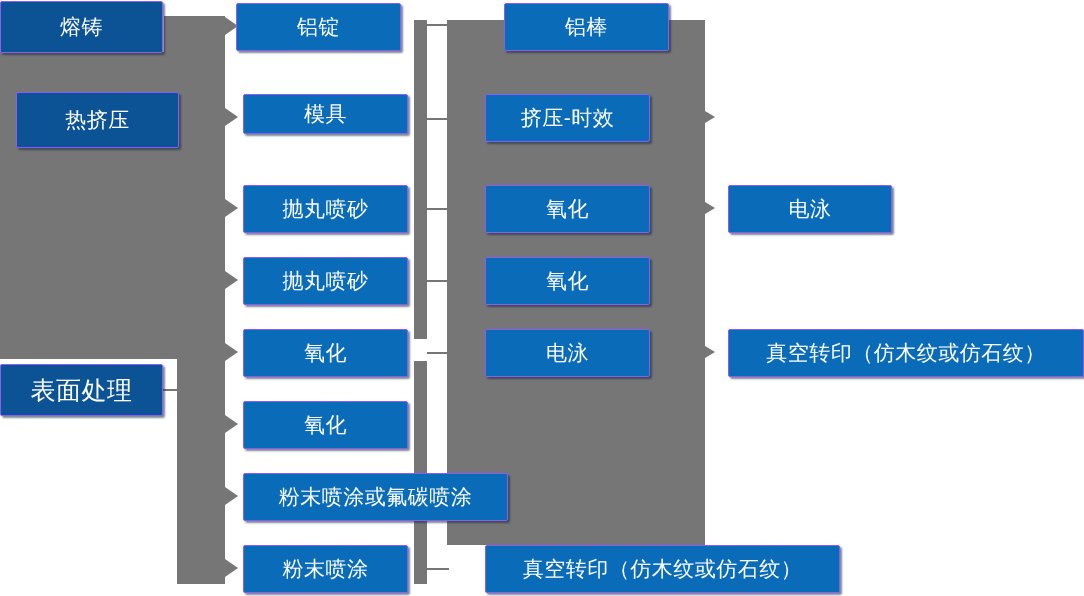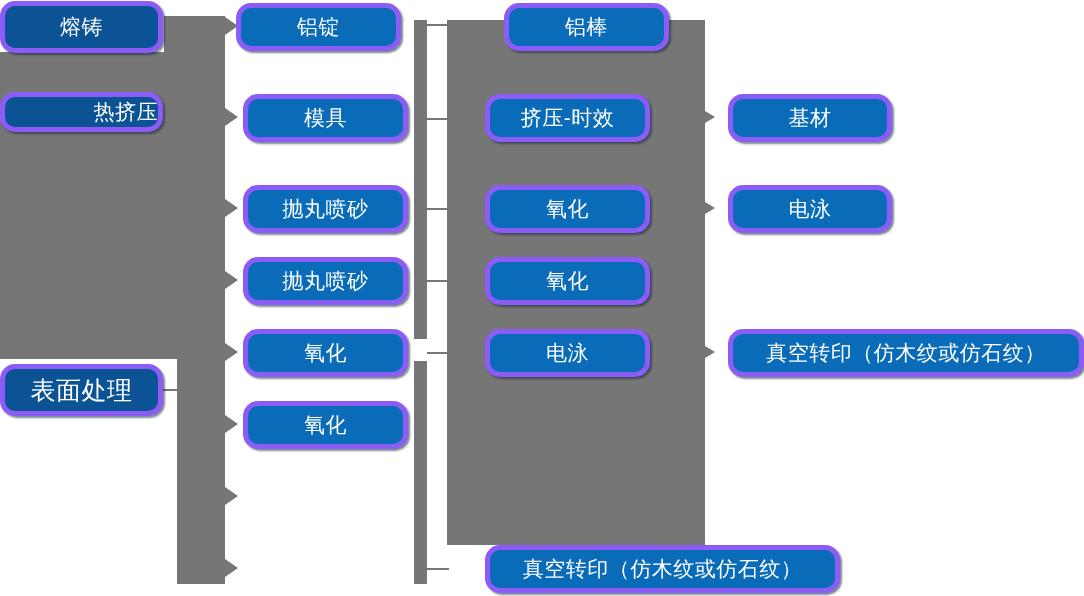--- a/index.html
+++ b/index.html
@@ -47,22 +47,22 @@
   }
 
   
   .node {
     position: absolute;
     box-sizing: border-box;
     display: flex;
     align-items: center;
     justify-content: center;
     color: #ffffff;
-    border-radius: 15px;
-    border: 5px solid #8b5cf6;
+    border-radius: 2px;
+    border: 1px solid #8b5cf6;
     box-shadow: 2px 2px 2px rgba(20,40,60,0.55);
     white-space: nowrap;
     letter-spacing: 0.5px;
     user-select: none;
   }
   .node.dark  { background: #0b5394; }
   .node.light { background: #0a6cb8; }
 </style>
 </head>
 <body>
@@ -96,44 +96,50 @@
 
   <div class="gray" style="left:447px; top:20px; width:258px; height:525px;"></div>
 
   <div class="gray-arrow-sm" style="left:705px; top:111px;"></div>
   <div class="gray-arrow-sm" style="left:705px; top:202px;"></div>
   <div class="gray-arrow-sm" style="left:705px; top:346px;"></div>
 
   <div class="node dark" style="left:0px; top:1px; width:163px; height:52px; font-size:21px;">
     <span>熔铸</span>
   </div>
-  <div class="node dark" style="left:0px; top:92px; width:163px; height:40px; font-size:21px;justify-content:flex-end;">
+  <div class="node dark" style="left:16px; top:92px; width:163px; height:56px; font-size:21px;">
     <span>热挤压</span>
   </div>
   <div class="node dark" style="left:0px; top:364px; width:163px; height:52px; font-size:25px;">
     <span>表面处理</span>
   </div>
 
   <div class="node light" style="left:236px; top:3px; width:165px; height:48px; font-size:21px;">
     <span>铝锭</span>
   </div>
-  <div class="node light" style="left:243px; top:94px; width:165px; height:48px; font-size:21px;">
+  <div class="node light" style="left:243px; top:94px; width:165px; height:40px; font-size:21px;">
     <span>模具</span>
   </div>
   <div class="node light" style="left:243px; top:185px; width:165px; height:48px; font-size:21px;">
     <span>抛丸喷砂</span>
   </div>
   <div class="node light" style="left:243px; top:257px; width:165px; height:48px; font-size:21px;">
     <span>抛丸喷砂</span>
   </div>
   <div class="node light" style="left:243px; top:329px; width:165px; height:48px; font-size:21px;">
     <span>氧化</span>
   </div>
   <div class="node light" style="left:243px; top:401px; width:165px; height:48px; font-size:21px;">
     <span>氧化</span>
+  </div>
+  <div class="node light" style="left:243px; top:473px; width:265px; height:48px; font-size:21px;">
+    <span>粉末喷涂或氟碳喷涂</span>
+  </div>
+  <div class="node light" style="left:243px; top:545px; width:165px; height:48px; font-size:21px;">
+    <span>粉末喷涂</span>
   </div>
 
   <div class="node light" style="left:485px; top:3px; width:165px; height:48px; font-size:21px;margin-left:19px;">
     <span>铝棒</span>
   </div>
   <div class="node light" style="left:485px; top:94px; width:165px; height:48px; font-size:21px;">
     <span>挤压-时效</span>
   </div>
   <div class="node light" style="left:485px; top:185px; width:165px; height:48px; font-size:21px;">
     <span>氧化</span>
@@ -141,23 +147,20 @@
   <div class="node light" style="left:485px; top:257px; width:165px; height:48px; font-size:21px;">
     <span>氧化</span>
   </div>
   <div class="node light" style="left:485px; top:329px; width:165px; height:48px; font-size:21px;">
     <span>电泳</span>
   </div>
   <div class="node light" style="left:485px; top:545px; width:355px; height:48px; font-size:21px;">
     <span>真空转印（仿木纹或仿石纹）</span>
   </div>
 
-  <div class="node light" style="left:728px; top:94px; width:164px; height:48px; font-size:21px;">
-    <span>基材</span>
-  </div>
   <div class="node light" style="left:728px; top:185px; width:164px; height:48px; font-size:21px;">
     <span>电泳</span>
   </div>
   <div class="node light" style="left:728px; top:329px; width:356px; height:48px; font-size:21px;">
     <span>真空转印（仿木纹或仿石纹）</span>
   </div>
 
 </div>
 
 </body></html>

